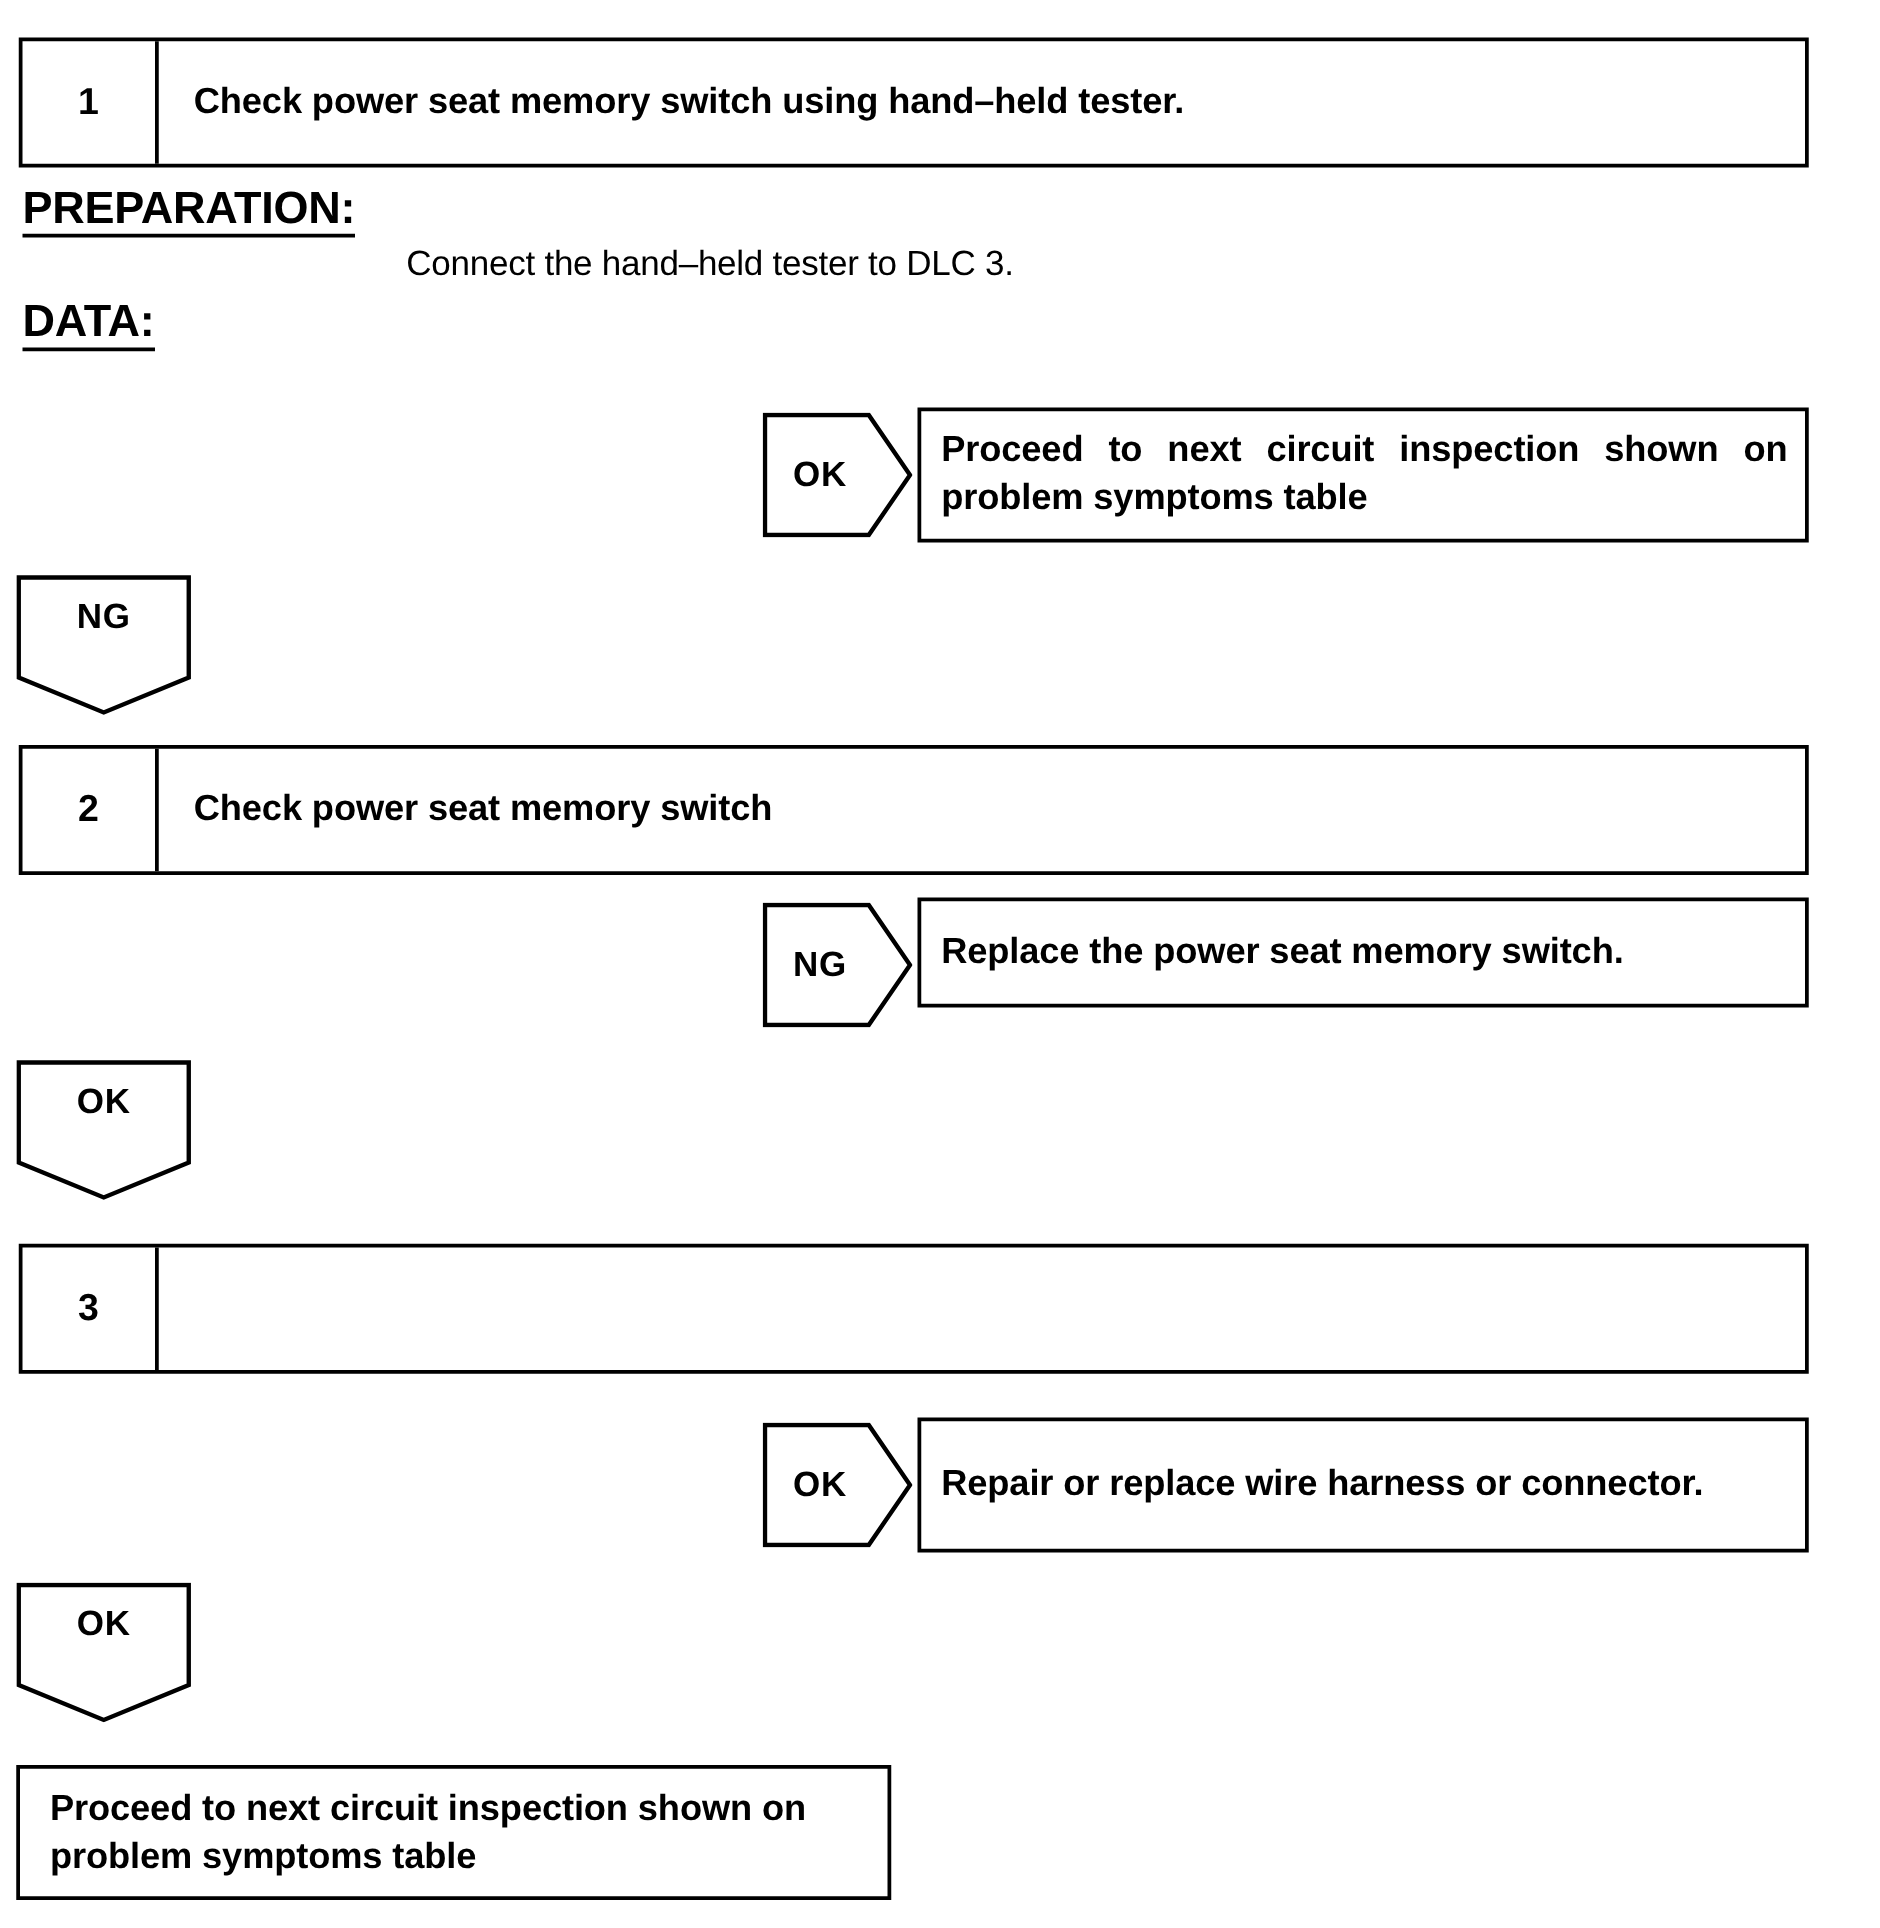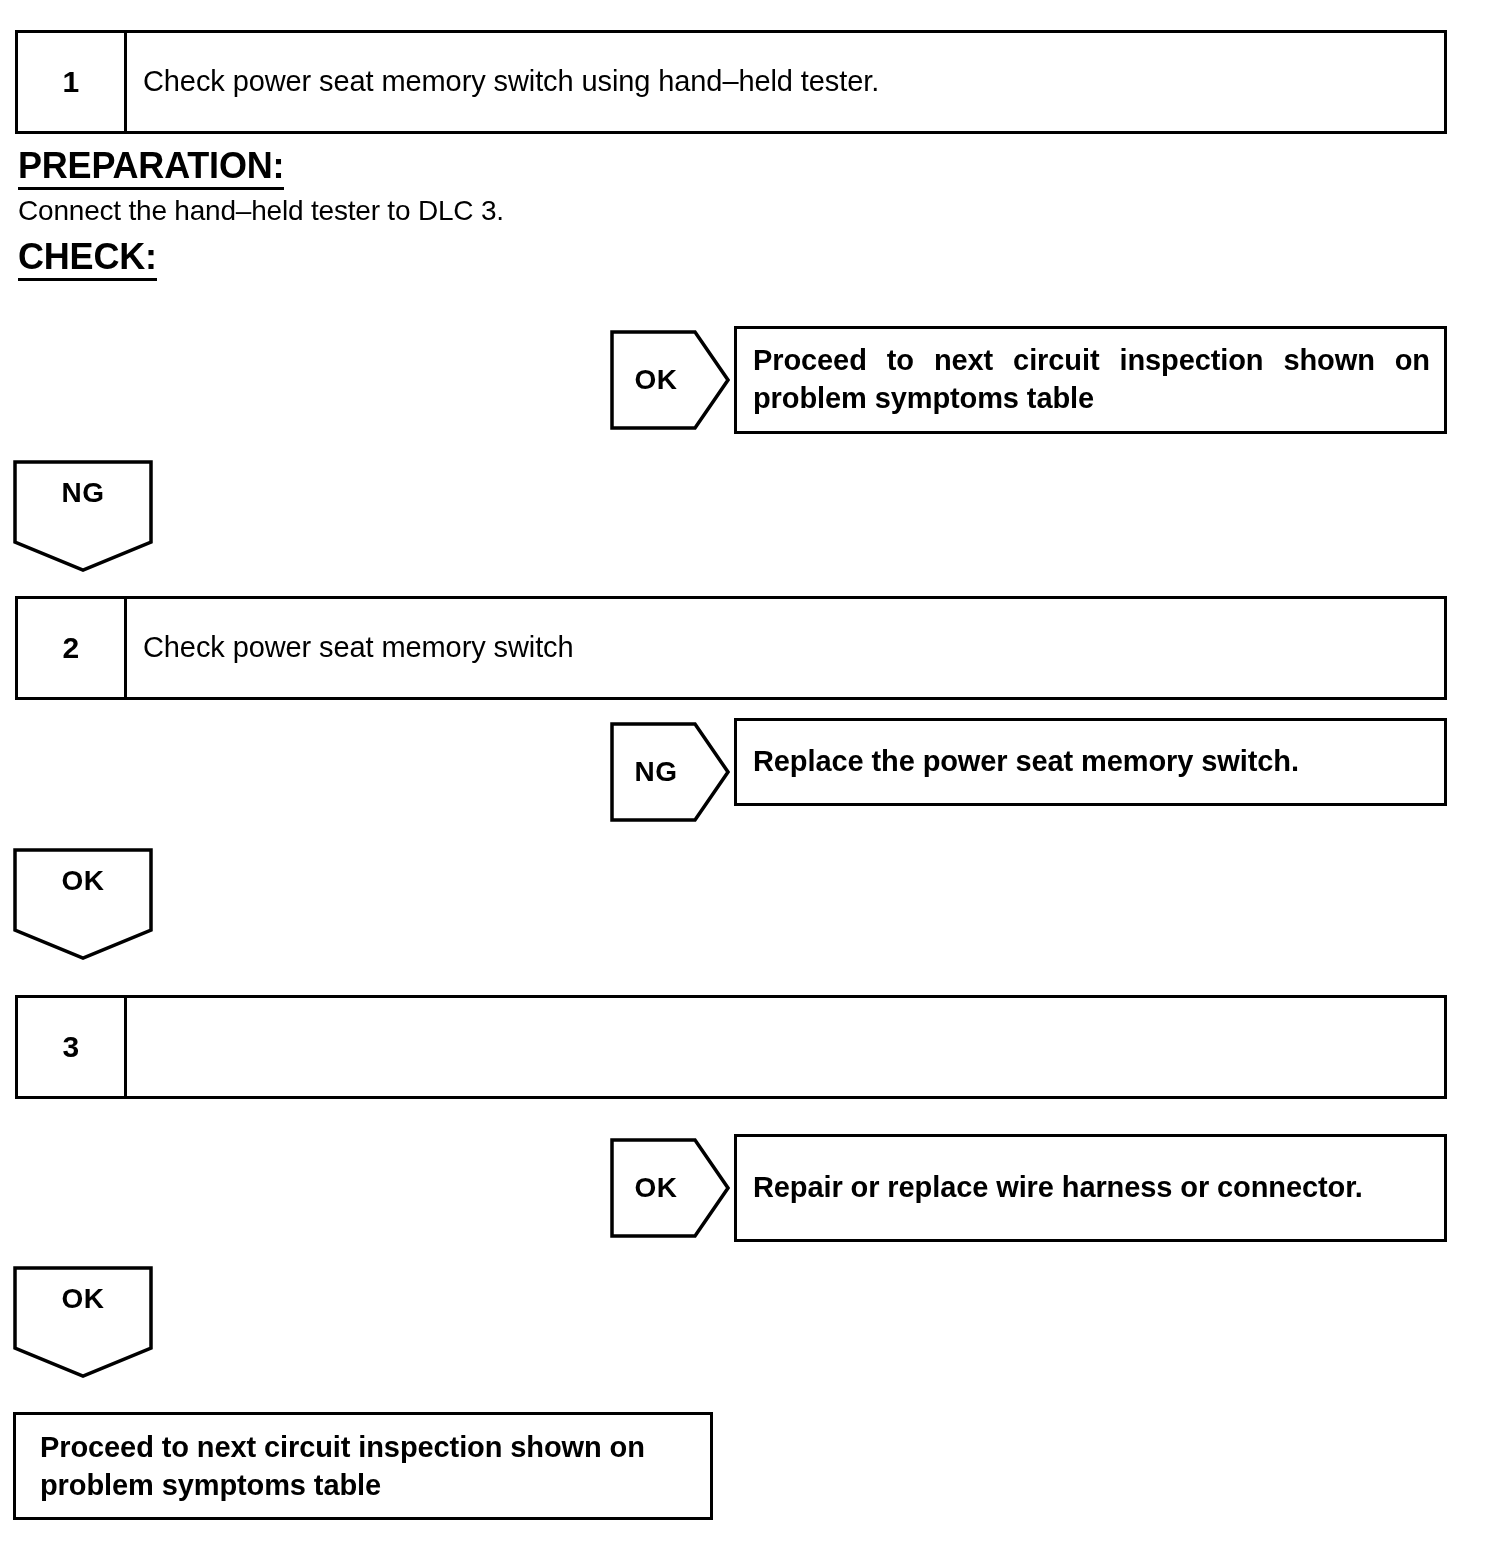--- a/index.html
+++ b/index.html
@@ -38,24 +38,24 @@
     align-items: center;
     justify-content: center;
     font-size: 30px;
     font-weight: 700;
     letter-spacing: 0.5px;
   }
   .step-text {
     flex: 1 1 auto;
     display: flex;
     align-items: center;
-    padding-left: 16px;
+    padding-left: 28px;
     padding-right: 14px;
     font-size: 29px;
-    font-weight: 400;
+    font-weight: 700;
     line-height: 1.30;
     letter-spacing: -0.1px;
   }
 
   
   .note-block {
     position: absolute;
     left: 18px;
     width: 1100px;
   }
@@ -68,20 +68,21 @@
     padding-bottom: 1px;
     line-height: 1.12;
   }
   .note-body {
     font-size: 28px;
     font-weight: 400;
     letter-spacing: -0.2px;
     line-height: 1.28;
     margin-top: 3px;
     margin-bottom: 8px;
+    text-align: center;
   }
 
   
   .judge-row {
     position: absolute;
   }
   .judge-pent {
     position: absolute;
     left: 0;
     top: 0;
@@ -183,21 +184,21 @@
 <div id="page">
 
   <div class="step-box" style="left:15px; top:30px; width:1432px; height:104px;">
     <div class="step-num">1</div>
     <div class="step-text">Check power seat memory switch using hand–held tester.</div>
   </div>
 
   <div class="note-block" style="top:146px;">
     <div class="note-head">PREPARATION:</div>
     <div class="note-body">Connect the hand–held tester to DLC 3.</div>
-    <div class="note-head">CHECK:</div>
+    <div class="note-head">DATA:</div>
   </div>
 
   <div class="judge-row" style="left:610px; top:330px;">
     <div class="judge-pent">
       <svg viewBox="0 0 120 100" preserveAspectRatio="none" aria-hidden="true">
         <polygon points="2,2 85,2 118,50 85,98 2,98" fill="#ffffff" stroke="#000000" stroke-width="3.5"></polygon>
       </svg>
       <div class="pent-label">OK</div>
     </div>
     <div class="result-box" style="left:124px; top:-4px; width:713px; height:108px;">

